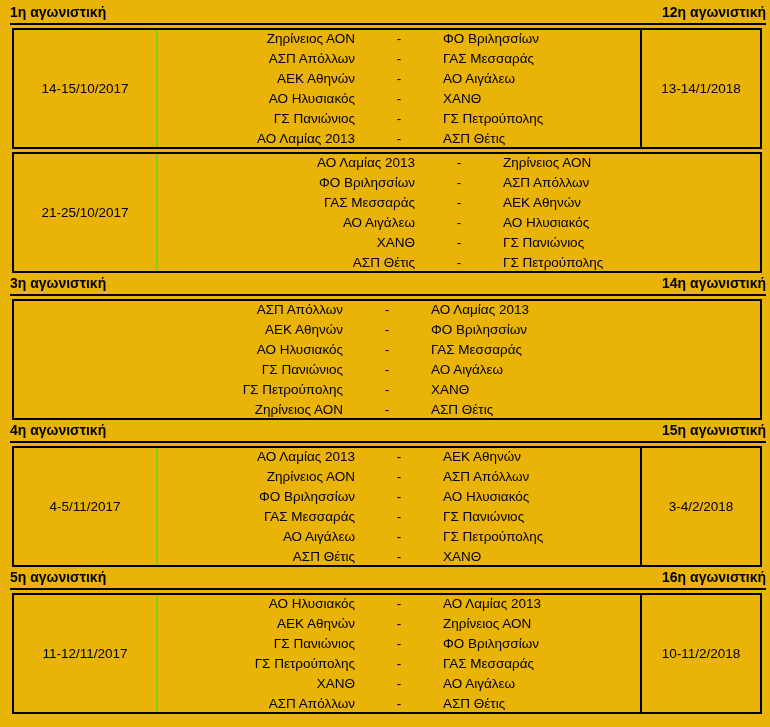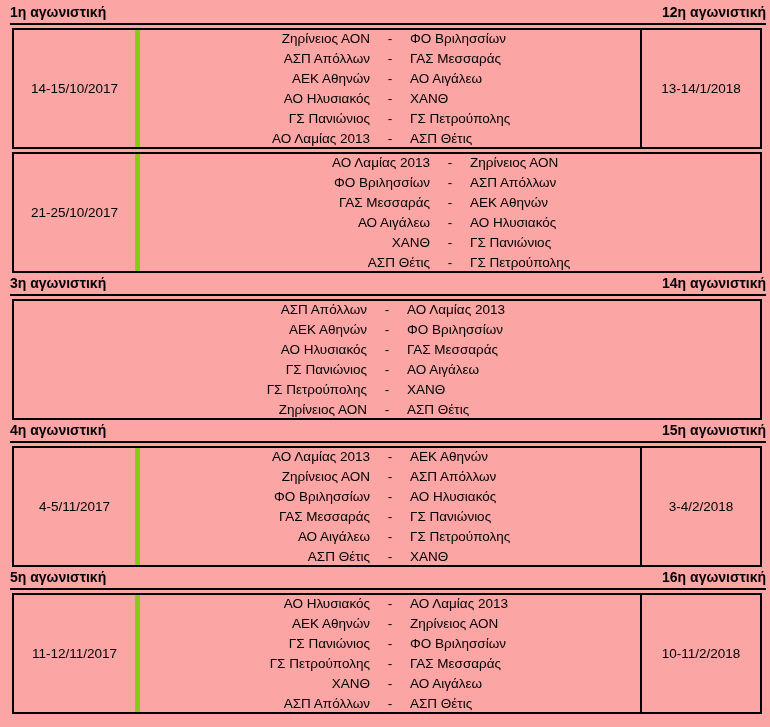--- a/index.html
+++ b/index.html
@@ -7,21 +7,21 @@
     padding: 0;
     background: #ffffff;
     color: #000000;
     font-family: "Liberation Sans", "DejaVu Sans", sans-serif;
   }
   #fixtures-page {
     width: 770px;
     height: 727px;
     box-sizing: border-box;
     padding: 4px 4px 0 10px;
-    background: #fca5a5;
+    background: #eab308;
     overflow: hidden;
   }
   .round {
     width: 756px;
     margin-bottom: 2px;
   }
   .round-header {
     height: 17px;
     line-height: 17px;
     display: flex;
@@ -44,41 +44,42 @@
   }
   .date-cell {
     box-sizing: border-box;
     display: flex;
     align-items: center;
     justify-content: center;
     font-size: 13.5px;
     white-space: nowrap;
   }
   .date-cell.left {
-    width: 126px;
-    border-right: 5px solid #84cc16;
+    width: 144px;
+    border-right: 2px solid #84cc16;
   }
   .date-cell.right {
     width: 120px;
     border-left: 2px solid #000000;
   }
   .matches {
     flex: 1;
     display: flex;
     flex-direction: column;
     justify-content: center;
   }
   .match-row {
     display: flex;
     flex-direction: row;
     align-items: center;
     height: 20px;
     line-height: 20px;
     font-size: 13.5px;
     white-space: nowrap;
+    gap: 24px;
   }
   .match-row .home {
     flex: 1;
     text-align: right;
   }
   .match-row .sep {
     width: 40px;
     text-align: center;
   }
   .match-row .away {

